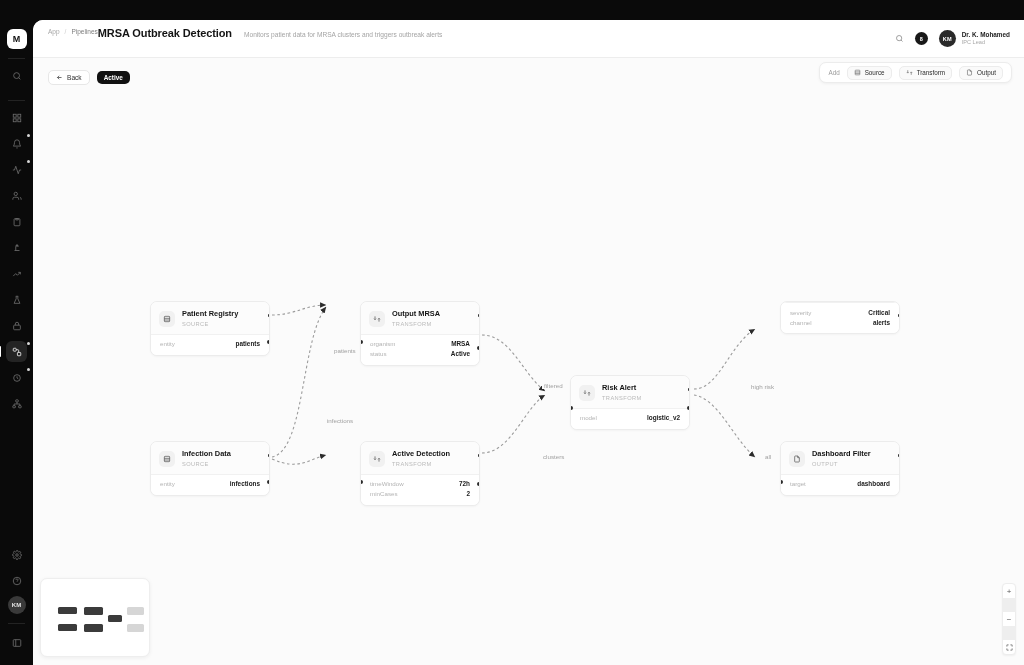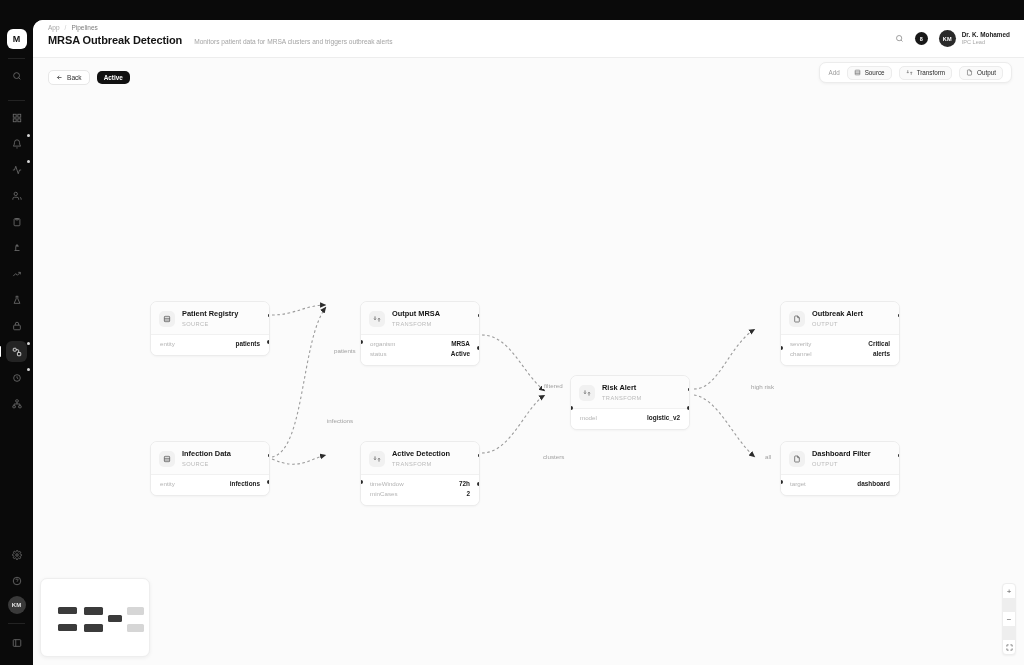--- a/index.html
+++ b/index.html
@@ -61,21 +61,21 @@
     position: relative; height: 38px; background: #ffffff;
     border-bottom: 1px solid #ededed;
     display: flex; align-items: flex-start; padding: 4px 14px 0 15px;
   }
   .crumbs { display: flex; align-items: center; gap: 5px; font-size: 6.5px; color: #a6a6a6; }
   .crumbs .sep { color: #cfcfcf; }
   .crumbs .cur { color: #7d7d7d; }
   .title-row { display: flex; align-items: baseline; gap: 12px; margin-top: 3px; }
   .page-title { font-size: 11px; font-weight: bold; color: #141414; letter-spacing: -0.1px; }
   .page-desc { font-size: 6.6px; color: #a4a4a4; }
-  .topbar-left { display: flex; flex-direction: column; }
+  .topbar-left { display: flex; }
   .topbar-right {
     position: absolute; right: 14px; top: 10px;
     display: flex; align-items: center; gap: 11px;
   }
   .icon-btn { color: #8d8d8d; display: flex; align-items: center; justify-content: center; }
   .bell-wrap { position: relative; width: 13px; height: 13px;
     border-radius: 50%; background: #181818; display:flex;
     align-items:center; justify-content:center; color:#fff; font-size:5.5px; font-weight:bold; }
   .user { display: flex; align-items: center; gap: 6px; }
   .user-avatar {
@@ -563,32 +563,20 @@
             <span class="field-key">model</span>
             <span class="field-val">logistic_v2</span>
           </div>
         </div>
         <div class="port in" style="top:30px;"></div>
         <div class="port out sq" style="top:12px;"></div>
         <div class="port out" style="top:30px;"></div>
       </div>
 
       <div class="node" style="left:747px;top:212px;">
-        <div class="node-head">
-          <div class="node-icon">
-            <svg width="8" height="8" viewBox="0 0 24 24" fill="none" stroke="currentColor" stroke-width="2">
-              <path d="M14 3H7a2 2 0 00-2 2v14a2 2 0 002 2h10a2 2 0 002-2V8z"></path>
-                <path d="M14 3v5h5"></path>
-              </svg>
-          </div>
-          <div>
-            <div class="node-title">Outbreak Alert</div>
-            <div class="node-kind">OUTPUT</div>
-          </div>
-        </div>
         <div class="node-body">
           <div class="field">
             <span class="field-key">severity</span>
             <span class="field-val">Critical</span>
           </div>
           <div class="field">
             <span class="field-key">channel</span>
             <span class="field-val">alerts</span>
           </div>
         </div>

